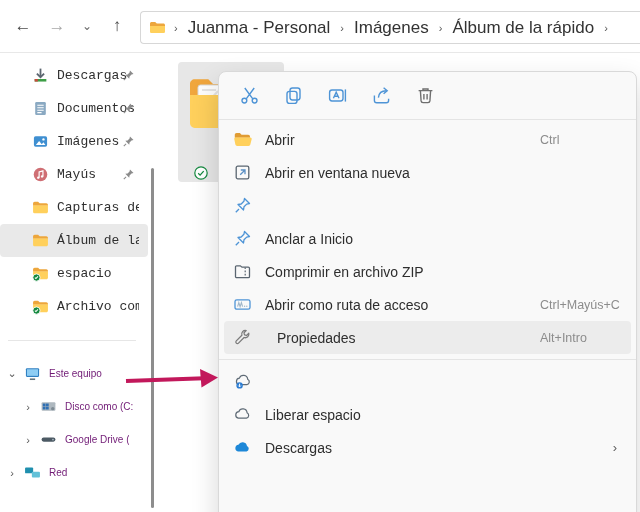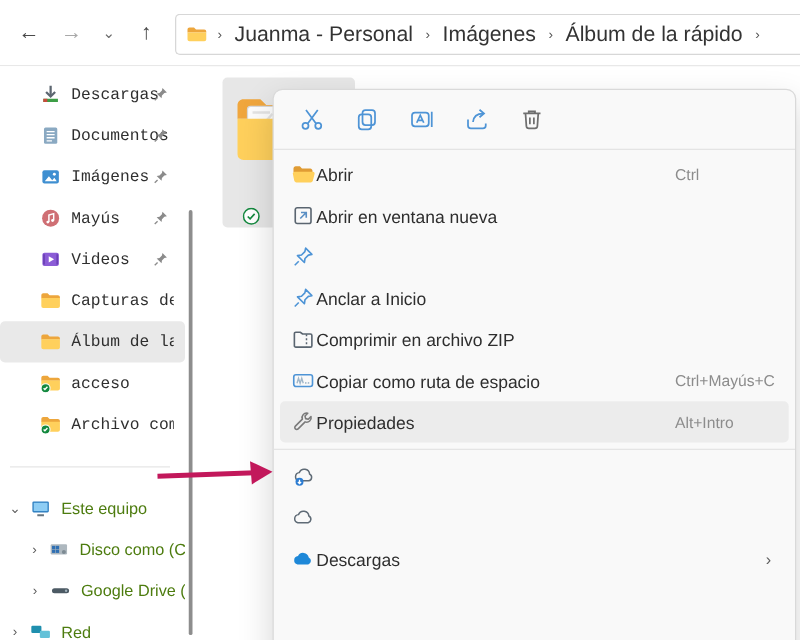--- a/index.html
+++ b/index.html
@@ -22,38 +22,38 @@
   .sidebar{position:absolute;left:0;top:53px;width:160px;bottom:0;background:#fff;padding-top:6px;box-sizing:border-box;}
   .side-item{position:relative;height:33px;display:flex;align-items:center;padding-left:32px;box-sizing:border-box;width:148px;font-family:Liberation Mono, monospace;}
   .side-item.selected{background:#e9e9e9;border-radius:4px;}
   .side-item .icon{width:17px;height:17px;flex:0 0 17px;display:inline-flex;}
   .side-item .lbl{font-size:13px;color:#2f2f2f;margin-left:8px;white-space:nowrap;overflow:hidden;max-width:82px;}
   .side-item .pin{position:absolute;left:122px;width:13px;height:13px;display:inline-flex;}
   .side-divider{height:1px;background:#e6e6e6;margin:17px 12px 16px 8px;width:128px;}
   .tree-item{position:relative;height:33px;display:flex;align-items:center;box-sizing:border-box;width:148px;}
   .tree-item .exp{width:12px;font-size:11px;color:#5a5a5a;display:inline-flex;justify-content:center;}
   .tree-item .icon{width:17px;height:17px;display:inline-flex;margin-left:6px;}
-  .tree-item .lbl{font-size:13px;color:#4d7c0f;margin-left:8px;white-space:nowrap;overflow:hidden;max-width:92px;}
+  .tree-item .lbl{font-size:10px;color:#701a75;margin-left:8px;white-space:nowrap;overflow:hidden;max-width:92px;}
   .scroll-thumb{position:absolute;left:151px;top:168px;width:3px;height:340px;background:#8d8d8d;border-radius:2px;}
 
   
   .folder-tile{position:absolute;left:178px;top:62px;width:106px;height:120px;background:#e7e7e7;border-radius:4px;}
   .folder-tile .big-folder{position:absolute;left:10px;top:14px;width:62px;height:56px;}
   .folder-tile .sync{position:absolute;left:16px;top:104px;width:14px;height:14px;}
 
   
   .menu{position:absolute;left:218px;top:71px;width:419px;height:470px;background:#f9f9f9;border:1px solid #d9d9d9;
     border-radius:8px;box-shadow:0 12px 28px rgba(0,0,0,.16);z-index:5;box-sizing:border-box;}
   .action-row{height:47px;display:flex;align-items:center;padding-left:20px;gap:23px;border-bottom:1px solid #e4e4e4;}
   .action-btn{width:21px;height:21px;display:inline-flex;align-items:center;justify-content:center;}
   .menu-list{padding-top:3px;}
   .menu-item{position:relative;height:33px;margin:0 5px;display:flex;align-items:center;padding-left:9px;border-radius:4px;}
-  .menu-item.highlighted{background:#ececec;}
+  .menu-item.highlighted{background:#ececec;gap:12px;}
   .menu-item .icon{width:19px;height:19px;flex:0 0 19px;display:inline-flex;}
-  .menu-item .lbl{font-size:14px;color:#2e2e2e;margin-left:1px;white-space:nowrap;}
+  .menu-item .lbl{font-size:14px;color:#2e2e2e;margin-left:13px;white-space:nowrap;}
   .menu-item .shortcut{position:absolute;left:316px;font-size:12.5px;color:#8c8c8c;}
   .menu-item .submenu{position:absolute;right:14px;font-size:13px;color:#5f5f5f;}
   .menu-sep{height:1px;background:#e4e4e4;margin:5px 0;}
 
   .annot-arrow{position:absolute;left:118px;top:364px;z-index:10;pointer-events:none;}
   svg{display:block;width:100%;height:100%;}
 </style>
 </head>
 <body>
 
@@ -146,36 +146,20 @@
           <span class="pin">
             <svg viewBox="0 0 16 16">
               <path d="M9.8 1.8l4.4 4.4-2.5.5-2.4 2.4-.4 2.8-4.8-4.8 2.8-.4 2.4-2.4z" fill="#8b8b8b"></path>
               <path d="M5 11l-2.8 2.8" stroke="#8b8b8b" stroke-width="1.3"></path>
             </svg>
           </span>
         </div>
         <div class="side-item">
           <span class="icon">
             <svg viewBox="0 0 16 16">
-              <rect x="1.8" y="3" width="12.4" height="10" rx="1.6" fill="#8b5cd6"></rect>
-              <path d="M3 4.2v7.6M13 4.2v7.6" stroke="#6a3fb5" stroke-width="1.3"></path>
-              <path d="M6.6 5.6v4.8l4-2.4z" fill="#fff"></path>
-            </svg>
-          </span>
-          <span class="lbl">Videos</span>
-          <span class="pin">
-            <svg viewBox="0 0 16 16">
-              <path d="M9.8 1.8l4.4 4.4-2.5.5-2.4 2.4-.4 2.8-4.8-4.8 2.8-.4 2.4-2.4z" fill="#8b8b8b"></path>
-              <path d="M5 11l-2.8 2.8" stroke="#8b8b8b" stroke-width="1.3"></path>
-            </svg>
-          </span>
-        </div>
-        <div class="side-item">
-          <span class="icon">
-            <svg viewBox="0 0 16 16">
               <path d="M1 4c0-.8.7-1.5 1.5-1.5h3.2L7.2 4h6.3C14.3 4 15 4.7 15 5.5v.8H1z" fill="#eda63c"></path>
               <path d="M1 6h14v6c0 .8-.7 1.5-1.5 1.5h-11A1.5 1.5 0 0 1 1 12z" fill="#ffd05c"></path>
             </svg>
           </span>
           <span class="lbl">Capturas de pant</span>
         </div>
         <div class="side-item selected">
           <span class="icon">
             <svg viewBox="0 0 16 16">
               <path d="M1 4c0-.8.7-1.5 1.5-1.5h3.2L7.2 4h6.3C14.3 4 15 4.7 15 5.5v.8H1z" fill="#eda63c"></path>
@@ -186,21 +170,21 @@
         </div>
         <div class="side-item">
           <span class="icon">
             <svg viewBox="0 0 16 16">
               <path d="M1 4c0-.8.7-1.5 1.5-1.5h3.2L7.2 4h6.3C14.3 4 15 4.7 15 5.5v.8H1z" fill="#eda63c"></path>
               <path d="M1 6h14v6c0 .8-.7 1.5-1.5 1.5h-11A1.5 1.5 0 0 1 1 12z" fill="#ffd05c"></path>
               <circle cx="4.2" cy="11.8" r="3.4" fill="#14893f" stroke="#fff" stroke-width=".8"></circle>
               <path d="M2.7 11.8l1 1 1.9-2.1" stroke="#fff" stroke-width="1" fill="none"></path>
             </svg>
           </span>
-          <span class="lbl">acceso</span>
+          <span class="lbl">espacio</span>
         </div>
         <div class="side-item">
           <span class="icon">
             <svg viewBox="0 0 16 16">
               <path d="M1 4c0-.8.7-1.5 1.5-1.5h3.2L7.2 4h6.3C14.3 4 15 4.7 15 5.5v.8H1z" fill="#eda63c"></path>
               <path d="M1 6h14v6c0 .8-.7 1.5-1.5 1.5h-11A1.5 1.5 0 0 1 1 12z" fill="#ffd05c"></path>
               <circle cx="4.2" cy="11.8" r="3.4" fill="#14893f" stroke="#fff" stroke-width=".8"></circle>
               <path d="M2.7 11.8l1 1 1.9-2.1" stroke="#fff" stroke-width="1" fill="none"></path>
             </svg>
           </span>
@@ -358,21 +342,21 @@
         </div>
         <div class="menu-item">
           <span class="icon">
             <svg viewBox="0 0 19 19">
               <rect x="2" y="4.8" width="15" height="9.4" rx="1.8" fill="none" stroke="#4e94d6" stroke-width="1.3"></rect>
               <path d="M4.6 11.6l1.2-4 1.3 4 1.3-4 1.2 4" fill="none" stroke="#9fb6c9" stroke-width="1.1"></path>
               <circle cx="11.6" cy="11.3" r=".7" fill="#9fb6c9"></circle>
               <circle cx="13.8" cy="11.3" r=".7" fill="#9fb6c9"></circle>
             </svg>
           </span>
-          <span class="lbl">Copiar como ruta de espacio</span>
+          <span class="lbl">Abrir como ruta de acceso</span>
           <span class="shortcut">Ctrl+Mayús+C</span>
         </div>
         <div class="menu-item highlighted">
           <span class="icon">
             <svg viewBox="0 0 19 19">
               <path d="M15.8 5.2a3.6 3.6 0 0 1-4.7 4.3l-5.6 5.6a1.55 1.55 0 1 1-2.2-2.2l5.6-5.6a3.6 3.6 0 0 1 4.3-4.7l-2.2 2.2.5 2.1 2.1.5z" fill="none" stroke="#7a7a7a" stroke-width="1.25" stroke-linejoin="round"></path>
             </svg>
           </span>
           <span class="lbl">Propiedades</span>
           <span class="shortcut">Alt+Intro</span>
@@ -386,20 +370,21 @@
               <path d="M6.6 11.7v3M5.3 13.6l1.3 1.3 1.3-1.3" stroke="#fff" stroke-width="1" fill="none"></path>
             </svg>
           </span>
         </div>
         <div class="menu-item">
           <span class="icon">
             <svg viewBox="0 0 19 19">
               <path d="M5.3 13.2a3.3 3.3 0 0 1 .5-6.5 4.3 4.3 0 0 1 8.3 1.1 2.9 2.9 0 0 1-.6 5.4z" fill="none" stroke="#5f6b76" stroke-width="1.2"></path>
             </svg>
           </span>
+          <span class="lbl">Liberar espacio</span>
         </div>
         <div class="menu-item">
           <span class="icon">
             <svg viewBox="0 0 19 19">
               <path d="M5 13.5a3.4 3.4 0 0 1 .4-6.7A4.6 4.6 0 0 1 14 7.9a3 3 0 0 1-.4 5.6z" fill="#1e88d8"></path>
             </svg>
           </span>
           <span class="lbl">Descargas</span>
           <span class="submenu">›</span>
         </div>

